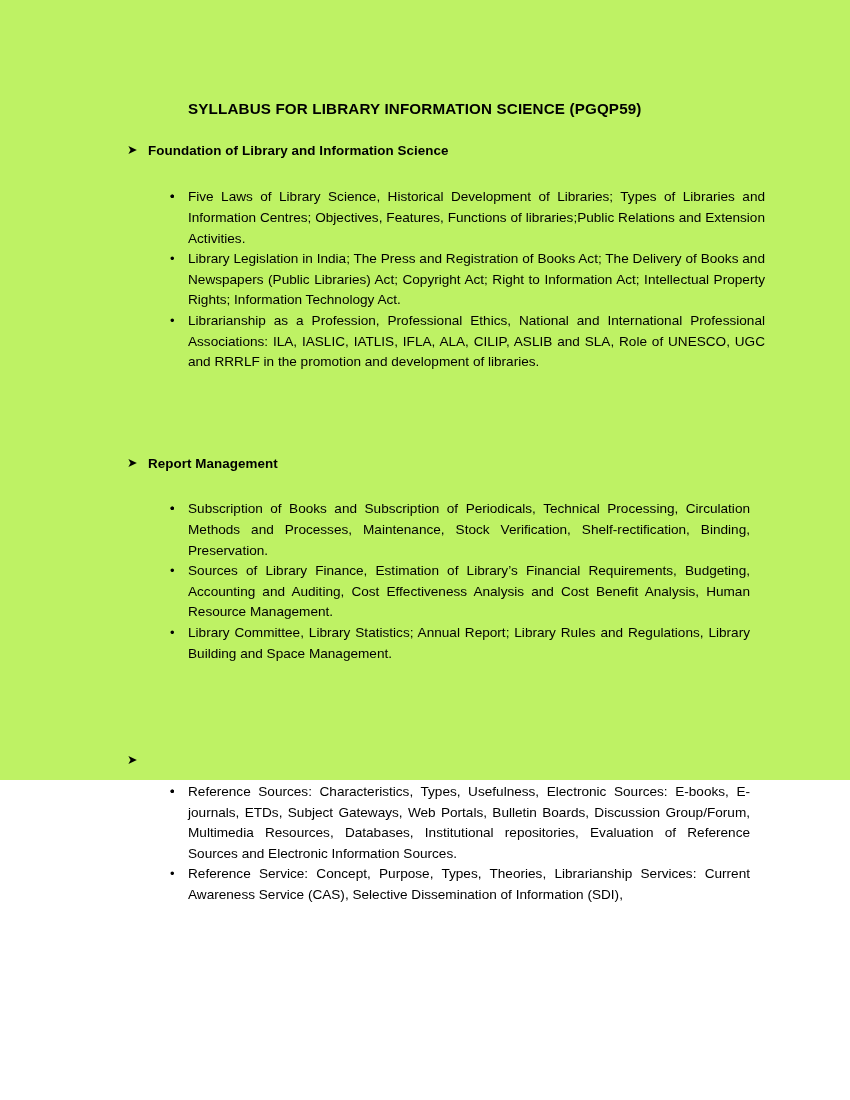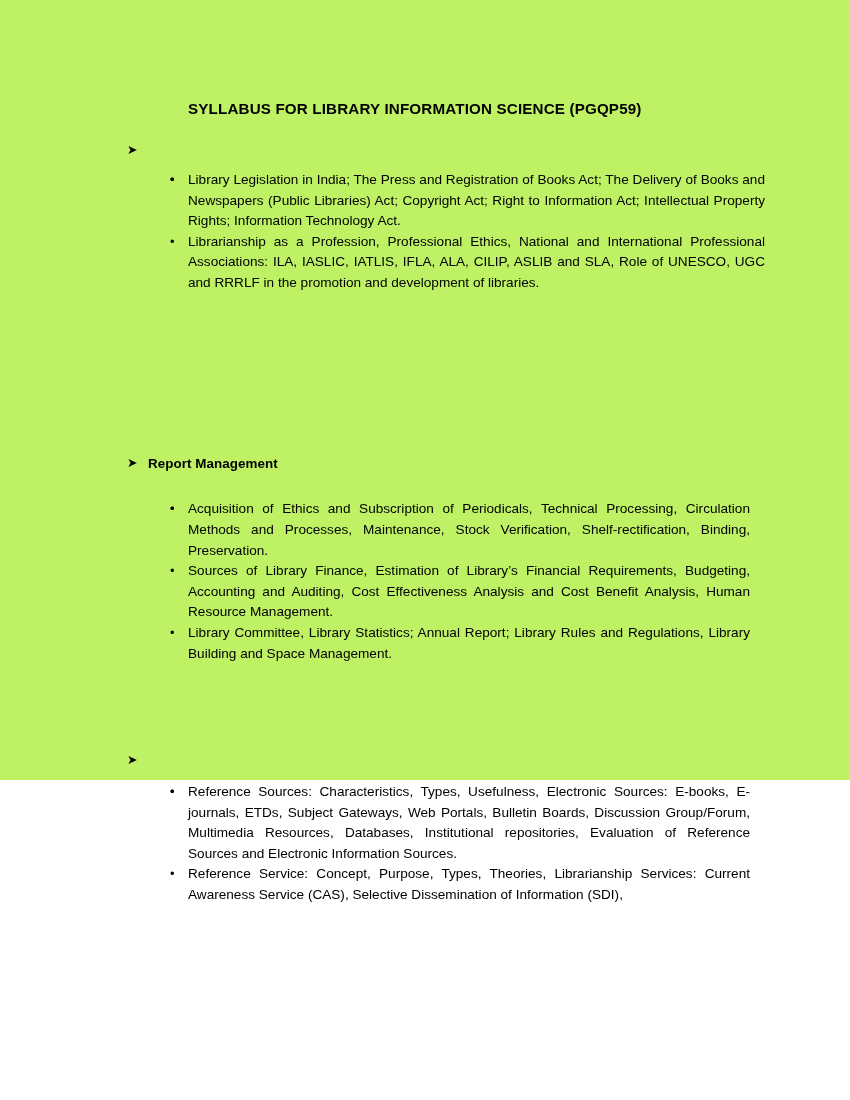--- a/index.html
+++ b/index.html
@@ -99,27 +99,29 @@
 </head>
 <body>
 
 <div class="page">
 
   <div class="doc-title">SYLLABUS FOR LIBRARY INFORMATION SCIENCE (PGQP59)</div>
 
   <div class="section sec1">
     <div class="section-heading">
       <span class="arrow-marker">➤</span>
+      <span>Foundation of Library and Information Science</span>
     </div>
     <ul class="bullets">
       <li>
         <span class="dot">•</span>
       </li>
       <li>
         <span class="dot">•</span>
+        <span class="txt">Five Laws of Library Science, Historical Development of Libraries; Types of Libraries and Information Centres; Objectives, Features, Functions of libraries;Public Relations and Extension Activities.</span>
       </li>
       <li>
         <span class="dot">•</span>
         <span class="txt">Library Legislation in India; The Press and Registration of Books Act; The Delivery of Books and Newspapers (Public Libraries) Act; Copyright Act; Right to Information Act; Intellectual Property Rights; Information Technology Act.</span>
       </li>
       <li>
         <span class="dot">•</span>
         <span class="txt">Librarianship as a Profession, Professional Ethics, National and International Professional Associations: ILA, IASLIC, IATLIS, IFLA, ALA, CILIP, ASLIB and SLA, Role of UNESCO, UGC and RRRLF in the promotion and development of libraries.</span>
       </li>
     </ul>
@@ -129,21 +131,21 @@
     <div class="section-heading">
       <span class="arrow-marker">➤</span>
       <span>Report Management</span>
     </div>
     <ul class="bullets">
       <li>
         <span class="dot">•</span>
       </li>
       <li>
         <span class="dot">•</span>
-        <span class="txt">Acquisition of Ethics and Subscription of Periodicals, Technical Processing, Circulation Methods and Processes, Maintenance, Stock Verification, Shelf-rectification, Binding, Preservation.</span>
+        <span class="txt">Subscription of Books and Subscription of Periodicals, Technical Processing, Circulation Methods and Processes, Maintenance, Stock Verification, Shelf-rectification, Binding, Preservation.</span>
       </li>
       <li>
         <span class="dot">•</span>
         <span class="txt">Sources of Library Finance, Estimation of Library’s Financial Requirements, Budgeting, Accounting and Auditing, Cost Effectiveness Analysis and Cost Benefit Analysis, Human Resource Management.</span>
       </li>
       <li>
         <span class="dot">•</span>
         <span class="txt">Library Committee, Library Statistics; Annual Report; Library Rules and Regulations, Library Building and Space Management.</span>
       </li>
     </ul>

